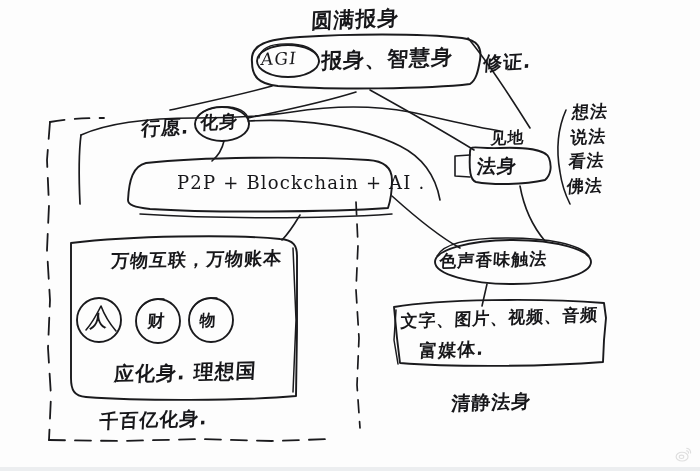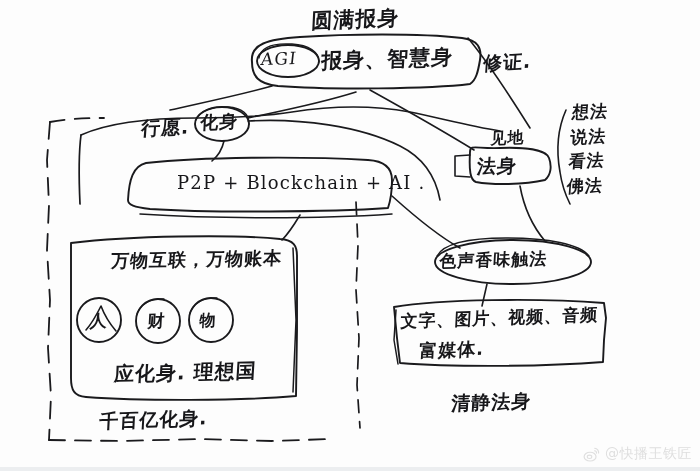--- a/index.html
+++ b/index.html
@@ -182,16 +182,15 @@
   <div class="wm-bar"></div>
   <div id="watermark">
     <span>
       <svg width="17" height="17" viewBox="0 0 24 24" aria-hidden="true">
         <ellipse cx="10" cy="15" rx="8.4" ry="6.2" fill="none" stroke="#9a9a9a" stroke-width="1.7"></ellipse>
         <ellipse cx="9.2" cy="15.3" rx="3.2" ry="2.4" fill="none" stroke="#9a9a9a" stroke-width="1.5"></ellipse>
         <path d="M16.5 3.2 C20.2 3.6, 22.4 6.3, 22 9.8" fill="none" stroke="#9a9a9a" stroke-width="1.6" stroke-linecap="round"></path>
         <path d="M16.2 6.7 C18.3 7.0, 19.3 8.3, 19.1 10.2" fill="none" stroke="#9a9a9a" stroke-width="1.5" stroke-linecap="round"></path>
       </svg>
     </span>
-    <span class="wm-text">@快播王铁匠</span>
   </div>
 
 </div>
 
 </body></html>

